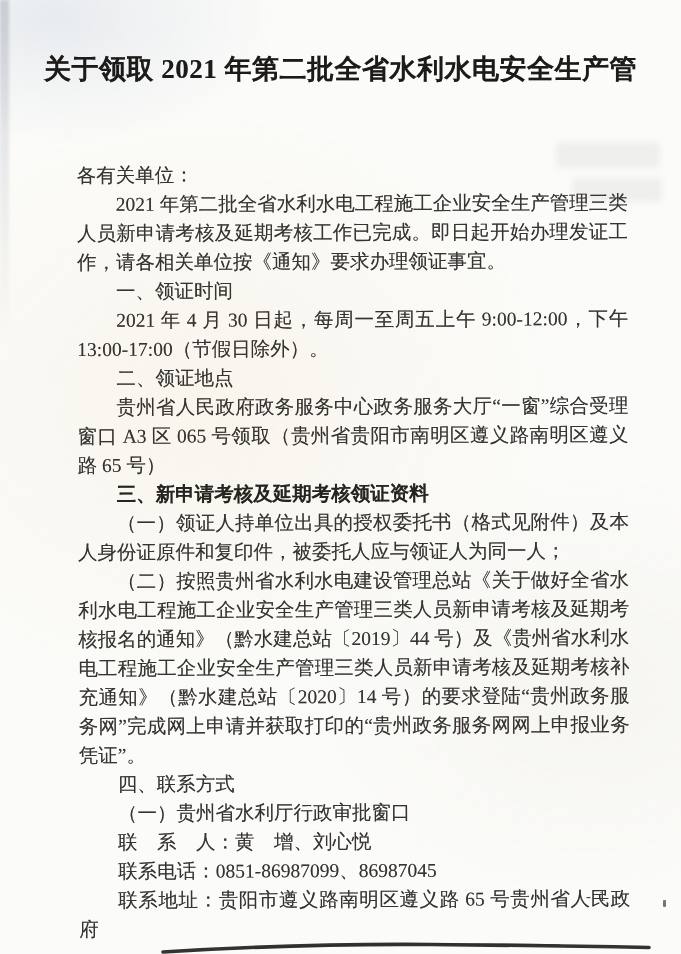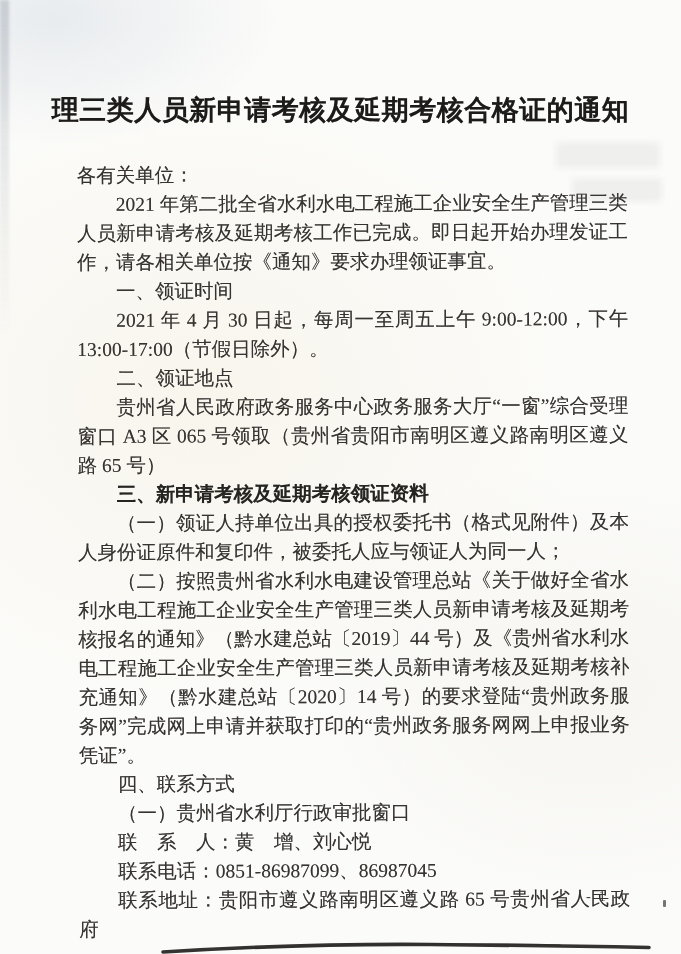--- a/index.html
+++ b/index.html
@@ -63,22 +63,21 @@
 </head>
 <body>
 
 <div class="page">
 
   <div class="left-edge-shadow"></div>
   <div class="ghost g1"></div>
   <div class="ghost g2"></div>
 
   <h1 class="title">
-    <br>
-    <span>理三类人员新申请考核及延期考核合格证的通知</span>
+    <span>关于领取 2021 年第二批全省水利水电安全生产管</span><br>
   </h1>
 
   <div class="doc-body">
     <p class="flush">各有关单位：</p>
     <p>2021 年第二批全省水利水电工程施工企业安全生产管理三类人员新申请考核及延期考核工作已完成。即日起开始办理发证工作，请各相关单位按《通知》要求办理领证事宜。</p>
     <p>一、领证时间</p>
     <p>2021 年 4 月 30 日起，每周一至周五上午 9:00-12:00，下午 13:00-17:00（节假日除外）。</p>
     <p>二、领证地点</p>
     <p>贵州省人民政府政务服务中心政务服务大厅“一窗”综合受理窗口 A3 区 065 号领取（贵州省贵阳市南明区遵义路南明区遵义路 65 号）</p>
     <p class="bold">三、新申请考核及延期考核领证资料</p>

